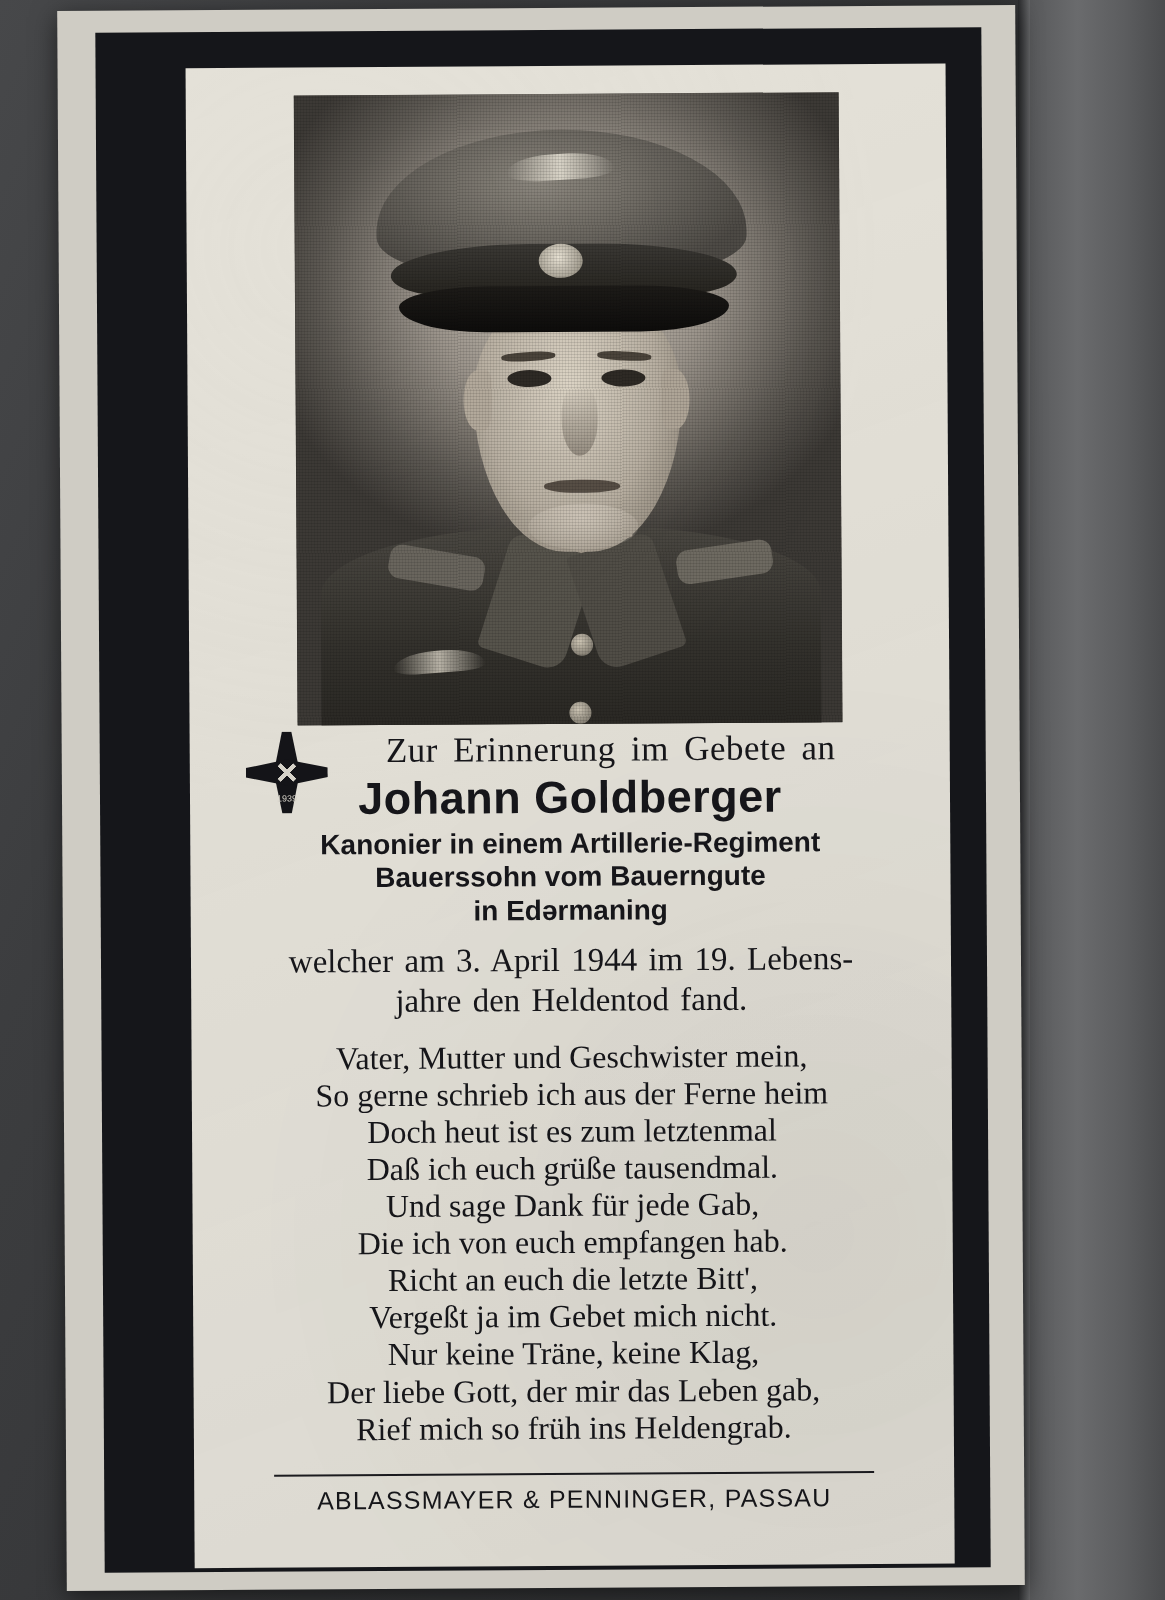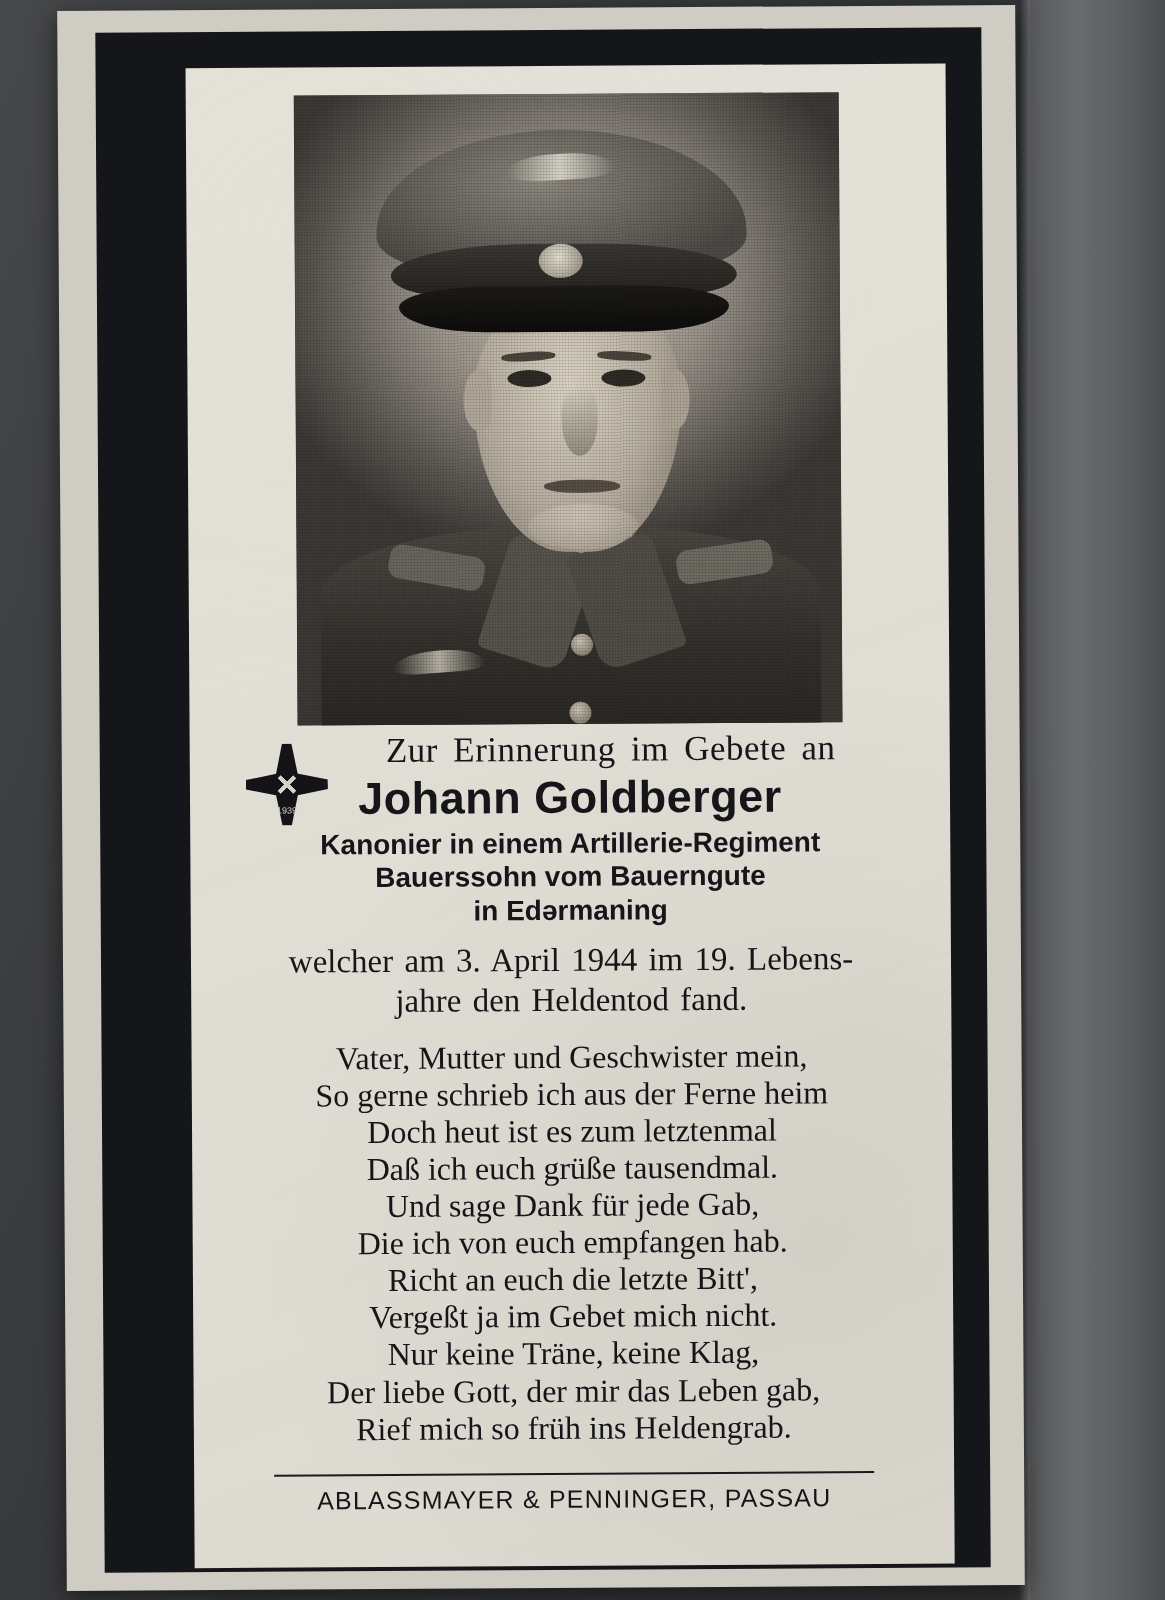--- a/index.html
+++ b/index.html
@@ -194,21 +194,21 @@
   #text-block {
     position: absolute;
     left: 0; top: 664px; right: 0;
     padding: 0 44px;
     color: #16161a;
     text-align: center;
   }
   .iron-cross {
     position: absolute;
     left: 56px;
-    top: 12px;
+    top: 0;
     width: 82px;
     height: 82px;
   }
   .ic-arm {
     position: absolute;
     background: #141418;
   }
   .ic-v { left: 28px; top: 0; width: 26px; height: 82px;
     clip-path: polygon(32% 0, 68% 0, 100% 50%, 68% 100%, 32% 100%, 0 50%); }
   .ic-h { left: 0; top: 28px; width: 82px; height: 26px;

